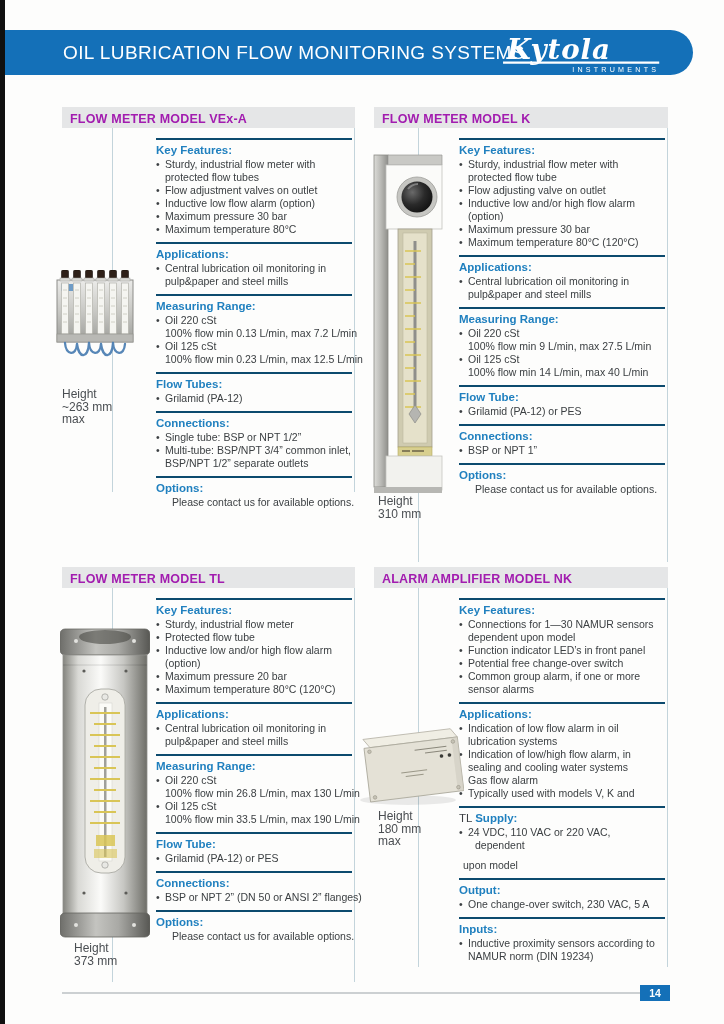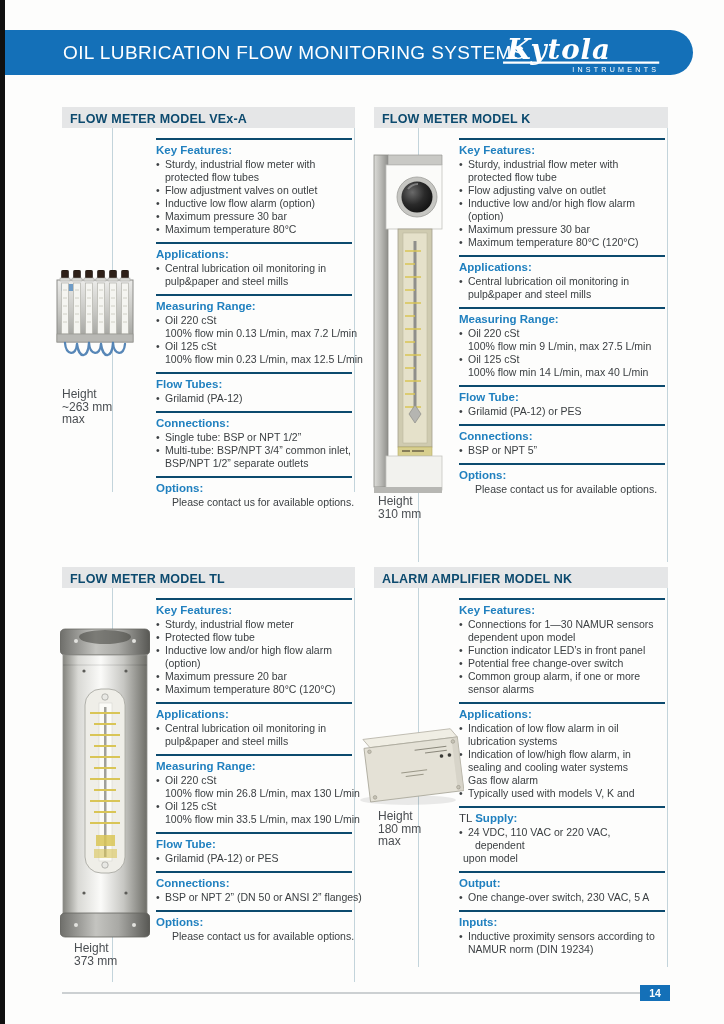--- a/index.html
+++ b/index.html
@@ -12,37 +12,37 @@
   .banner-title{position:absolute;left:58px;top:0;line-height:45px;color:#fff;font-size:19px;
           letter-spacing:.4px;white-space:nowrap;}
   .logo{position:absolute;right:20px;top:3px;width:178px;height:40px;}
   
   .sec{position:absolute;width:293px;}
   #sec0{left:62px;top:107px;}
   #sec1{left:374px;top:107px;width:294px;}
   #sec2{left:62px;top:567px;}
   #sec3{left:374px;top:567px;width:294px;}
   .sec-header{height:21px;background:#e5e6e7;line-height:21px;padding-left:8px;}
-  .sec-title{font-size:12.5px;font-weight:bold;color:#0c4a6e;letter-spacing:.2px;}
+  .sec-title{font-size:12.5px;font-weight:bold;color:#a21caf;letter-spacing:.2px;}
   .vl,.vr{position:absolute;top:21px;width:1px;background:#c3d4db;}
   #sec0 .vl{left:50px;height:364px;} #sec0 .vr{right:0;height:364px;}
   #sec1 .vl{left:44px;height:434px;} #sec1 .vr{right:0;height:434px;}
   #sec2 .vl{left:50px;height:394px;} #sec2 .vr{right:0;height:394px;}
   #sec3 .vl{left:44px;height:379px;} #sec3 .vr{right:0;height:379px;}
   .txt-col{position:absolute;top:31px;right:3px;}
   #sec0 .txt-col,#sec2 .txt-col{left:94px;}
   #sec1 .txt-col,#sec3 .txt-col{left:85px;}
   .subsec{border-top:2px solid #0c4a6e;padding:3px 0 6px;}
   .subhead{font-size:11.5px;font-weight:bold;color:#2080bf;line-height:14px;margin-bottom:1px;}
   .subhead .pre{color:#3c4043;font-weight:normal;}
   .line{font-size:10.5px;color:#3c4043;line-height:13px;white-space:nowrap;}
   .line.b{display:flex;}
   .dot{width:9px;flex:none;}
   .line.c{padding-left:9px;}
-  .line.c2{padding-left:4px;}
+  .line.c2{padding-left:4px;margin-top:7px;}
   .line.p{padding-left:16px;}
   .img-wrap{position:absolute;z-index:2;}
   #sec0 .img-wrap{left:-6px;top:163px;width:78px;height:90px;}
   #sec1 .img-wrap{left:-2px;top:46px;width:82px;height:342px;}
   #sec2 .img-wrap{left:-2px;top:60px;width:90px;height:312px;}
   #sec3 .img-wrap{left:-20px;top:143px;width:110px;height:100px;}
   .height-label{position:absolute;font-size:12px;color:#4a4e52;line-height:12.5px;z-index:3;}
   #sec0 .height-label{left:0;top:281px;}
   #sec1 .height-label{left:4px;top:388px;}
   #sec2 .height-label{left:12px;top:375px;}
@@ -292,21 +292,21 @@
         <div class="subhead"><span>Flow Tube:</span></div>
         <div class="line b">
           <span class="dot">•</span>
           <span>Grilamid (PA-12) or PES</span>
         </div>
       </div>
       <div class="subsec">
         <div class="subhead"><span>Connections:</span></div>
         <div class="line b">
           <span class="dot">•</span>
-          <span>BSP or NPT 5”</span>
+          <span>BSP or NPT 1”</span>
         </div>
       </div>
       <div class="subsec">
         <div class="subhead"><span>Options:</span></div>
         <div class="line p"><span>Please contact us for available options.</span></div>
       </div>
     </div>
 </section>
 
 <section class="sec" id="sec2">

